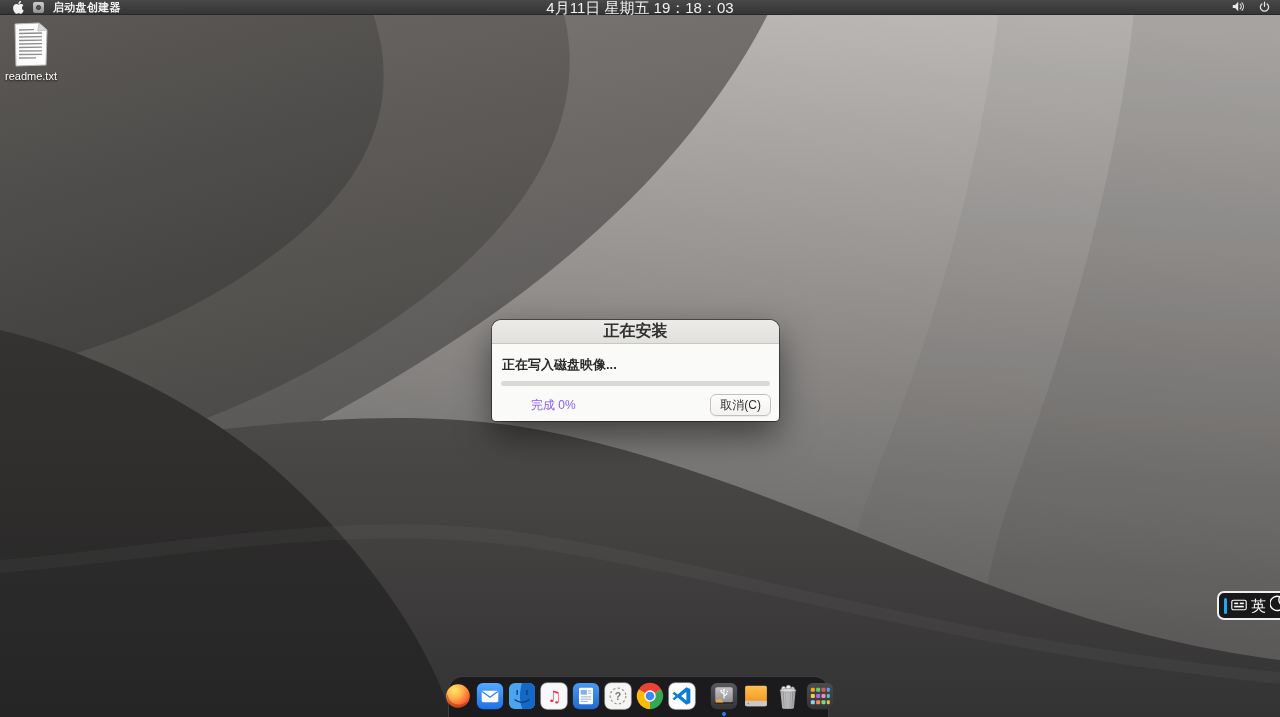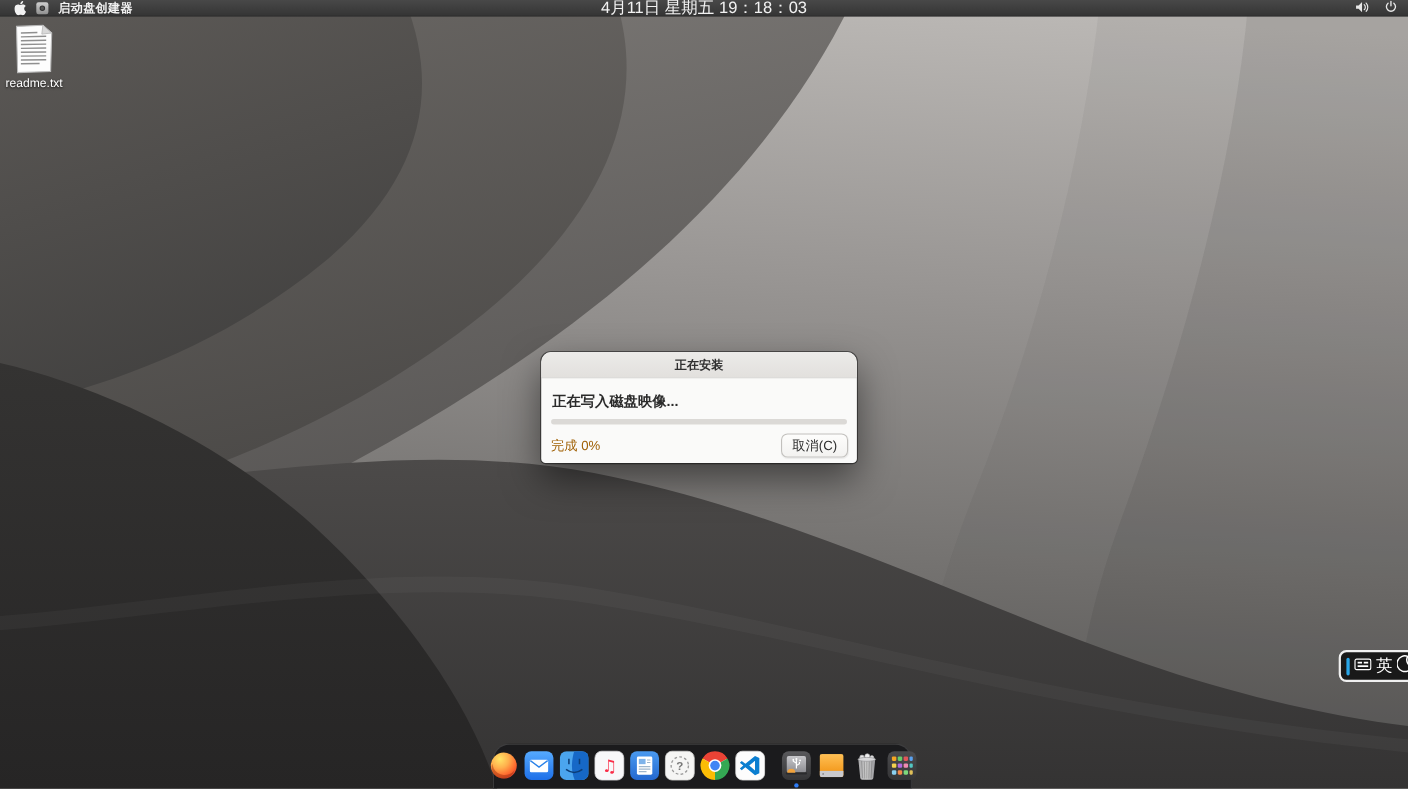--- a/index.html
+++ b/index.html
@@ -39,31 +39,31 @@
   .dialog {
     position:absolute; left:492px; top:320px; width:287px; height:101px;
     background:#fafaf9; border-radius:9px 9px 4px 4px;
     box-shadow:0 0 0 1px rgba(0,0,0,.45), 0 14px 34px rgba(0,0,0,.5);
     z-index:40; overflow:hidden;
   }
   .dlg-titlebar {
     height:24px; background:linear-gradient(#ecebe9,#e2e0dd);
     border-bottom:1px solid #c9c7c4;
     display:flex; align-items:center; justify-content:center;
-    font-size:11px; font-weight:bold; color:#303030;
+    font-size:16px; font-weight:bold; color:#303030;
     border-radius:9px 9px 0 0;
   }
   .dlg-body { position:relative; height:92px; }
   .dlg-message { position:absolute; left:10px; top:12px; font-size:13px; font-weight:bold; color:#2b2b2b; }
   .dlg-progress { position:absolute; left:9px; right:9px; top:37px; height:5px;
     background:#dbd9d6; border-radius:3px; overflow:hidden; }
   .dlg-progress .fill { height:100%; background:#3584e4; border-radius:3px; width:0%; }
   .dlg-bottom { position:absolute; left:9px; right:8px; top:48px; height:26px;
     display:flex; align-items:center; justify-content:space-between; }
-  .dlg-percent { font-size:12px; color:#a16207; }
+  .dlg-percent { font-size:12px; color:#8b5cf6;margin-left:30px; }
   .dlg-cancel {
     font-family:Liberation Sans, sans-serif; font-size:12px; color:#2e2e2e;
     background:linear-gradient(#fdfdfc,#f3f2f0);
     border:1px solid #c2c0bd; border-radius:6px;
     padding:3px 9px; line-height:14px; cursor:pointer;
     box-shadow:0 1px 1px rgba(0,0,0,.06);
   }
 
   
   .dock {

